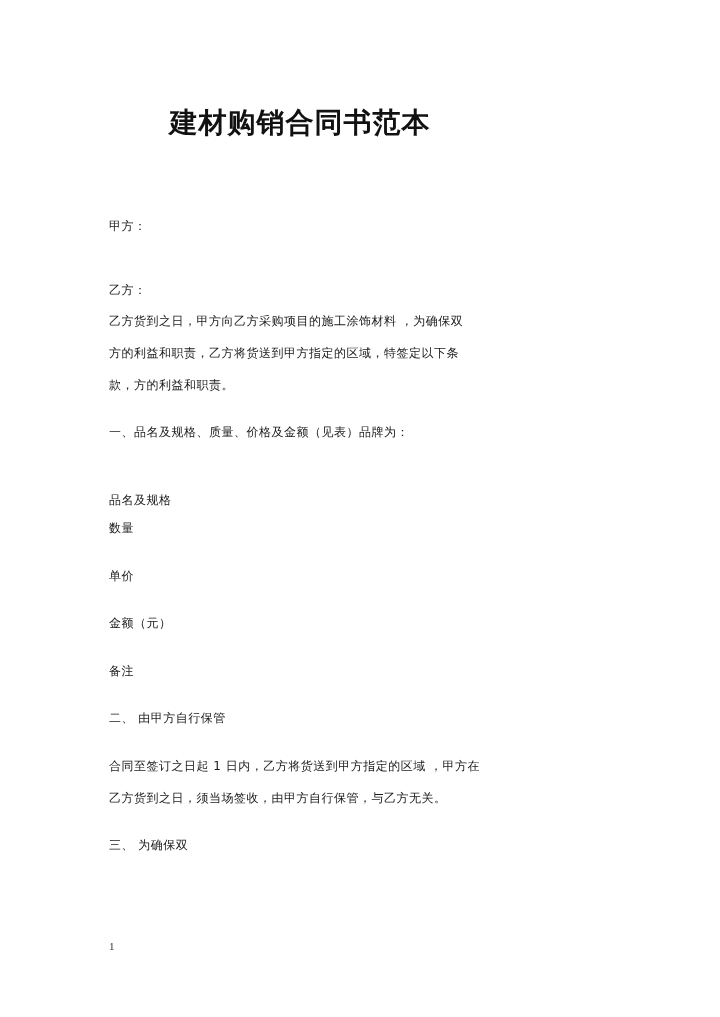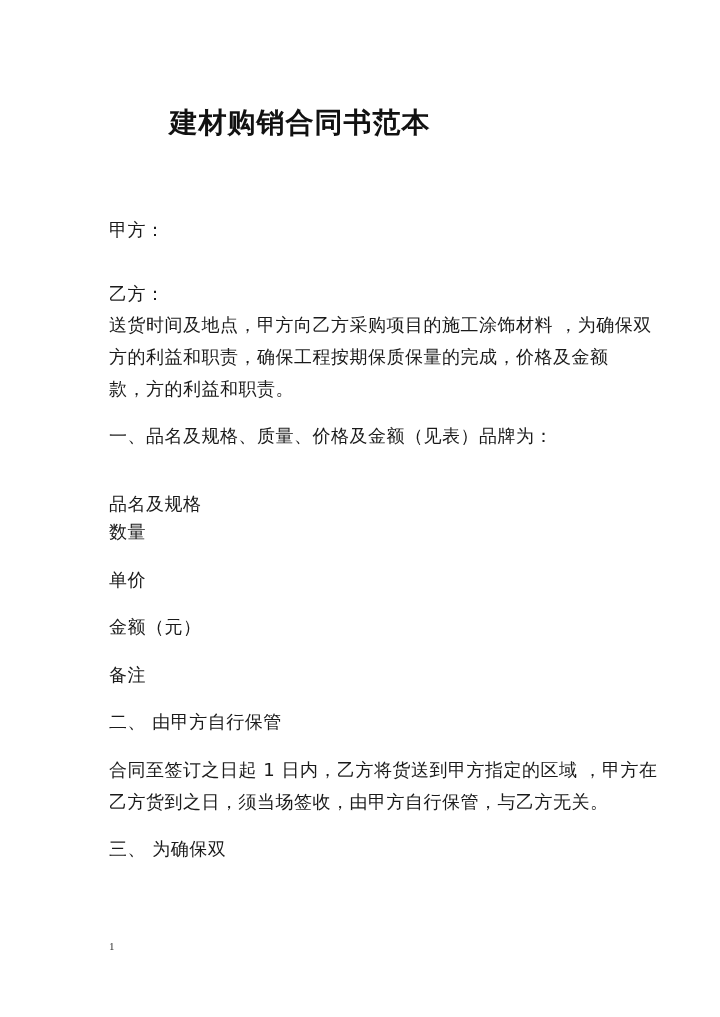--- a/index.html
+++ b/index.html
@@ -5,39 +5,39 @@
   html, body { margin:0; padding:0; }
   body {
     width:720px; height:1017px; background:#ffffff; position:relative; overflow:hidden;
     font-family: "DejaVu Sans", "Liberation Sans", sans-serif; color:#1a1a1a;
   }
   .title {
     position:absolute; left:0; top:104px; width:600px; text-align:center;
     font-size:28px; font-weight:bold; color:#111; letter-spacing:1px;
   }
   .line {
-    position:absolute; left:109px; font-size:18px; white-space:nowrap; color:#1a1a1a;
+    position:absolute; left:109px; font-size:12px; white-space:nowrap; color:#1a1a1a;
     letter-spacing:0.5px;
   }
   .pagenum {
     position:absolute; left:109px; top:940px; font-size:11px;
     font-family: "Liberation Serif", serif; color:#333;
   }
 </style>
 </head>
 <body>
 
 <div>
   <div class="title">建材购销合同书范本</div>
 
   <div class="line" style="top:218px">甲方：</div>
   <div class="line" style="top:282px">乙方：</div>
 
-  <div class="line" style="top:313px">送货时间及地点，甲方向乙方采购项目的施工涂饰材料 ，为确保双</div>
-  <div class="line" style="top:345px">方的利益和职责，确保工程按期保质保量的完成，价格及金额</div>
+  <div class="line" style="top:313px">乙方货到之日，甲方向乙方采购项目的施工涂饰材料 ，为确保双</div>
+  <div class="line" style="top:345px">方的利益和职责，乙方将货送到甲方指定的区域，特签定以下条</div>
   <div class="line" style="top:377px">款，方的利益和职责。</div>
 
   <div class="line" style="top:424px">一、品名及规格、质量、价格及金额（见表）品牌为：</div>
   <div class="line" style="top:492px">品名及规格</div>
   <div class="line" style="top:520px">数量</div>
   <div class="line" style="top:568px">单价</div>
   <div class="line" style="top:615px">金额（元）</div>
   <div class="line" style="top:663px">备注</div>
 
   <div class="line" style="top:710px">二、  由甲方自行保管</div>

